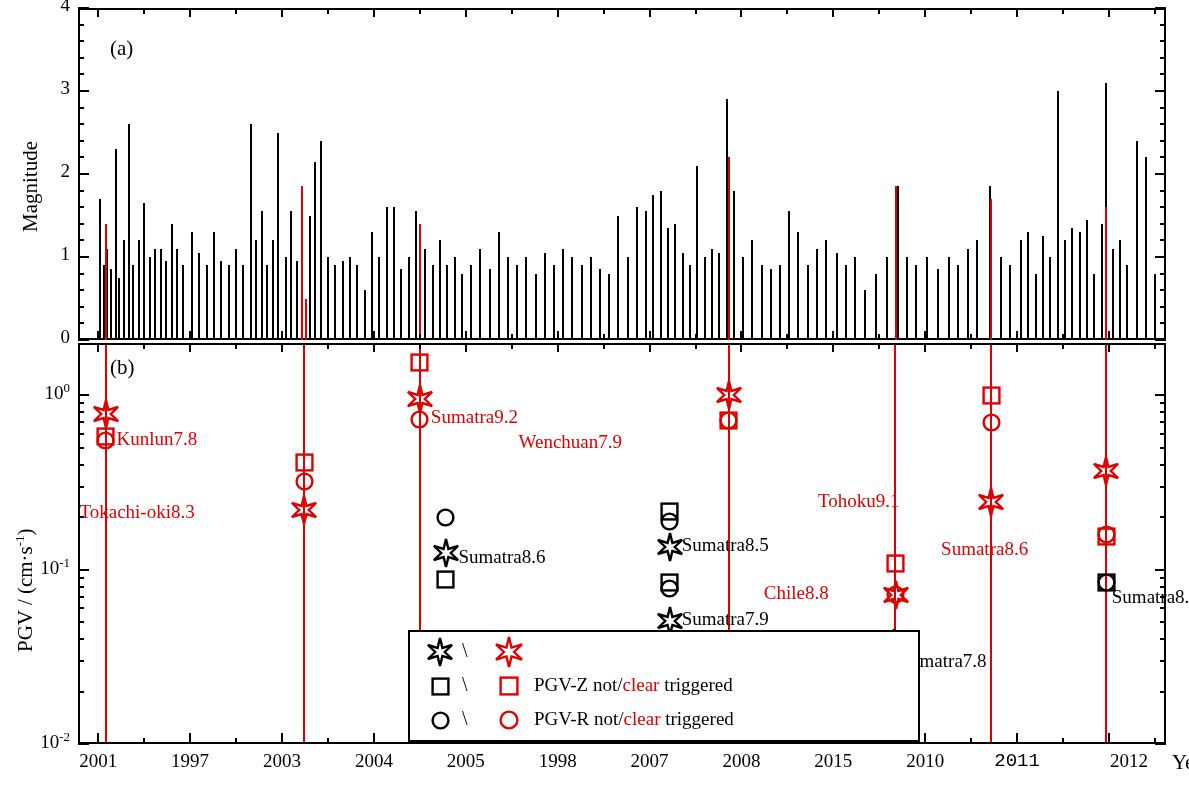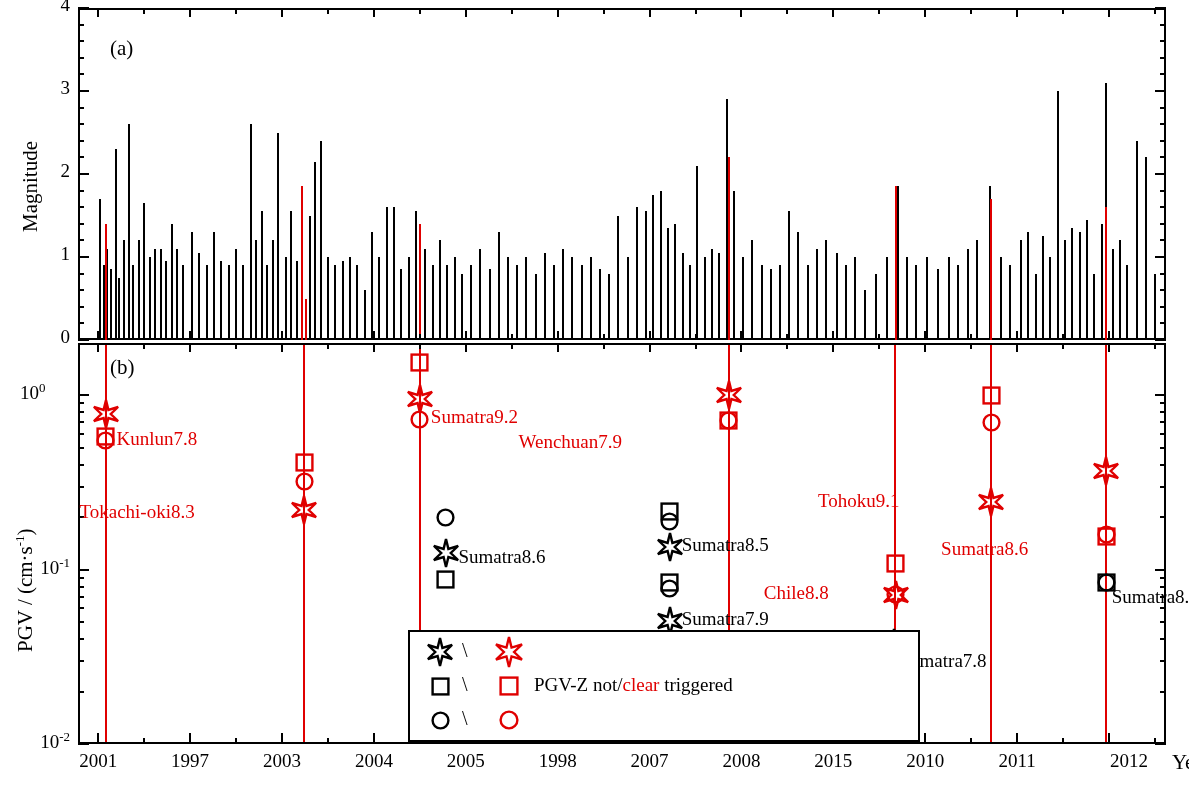--- a/index.html
+++ b/index.html
@@ -225,21 +225,21 @@
     <div class="tickmark" style="left:1160px;top:56.80000000000001px;width:6px;height:2px;"></div>
     <div class="tickmark" style="left:78px;top:40.19999999999999px;width:6px;height:2px;"></div>
     <div class="tickmark" style="left:1160px;top:40.19999999999999px;width:6px;height:2px;"></div>
     <div class="tickmark" style="left:78px;top:23.600000000000023px;width:6px;height:2px;"></div>
     <div class="tickmark" style="left:1160px;top:23.600000000000023px;width:6px;height:2px;"></div>
     <div class="tickmark" style="left:78px;top:7px;width:11px;height:2px;"></div>
     <div class="tickmark" style="left:1155px;top:7px;width:11px;height:2px;"></div>
     <div class="tick-label" style="left:38px;top:-6px;width:32px;text-align:right;">4</div>
     <div class="tickmark" style="left:78px;top:394.46043227977293px;width:11px;height:2px;"></div>
     <div class="tickmark" style="left:1155px;top:394.46043227977293px;width:11px;height:2px;"></div>
-    <div class="tick-label" style="left:20px;top:380.46043227977293px;width:56px;text-align:left;">10<sup style="font-size:13px">0</sup></div>
+    <div class="tick-label" style="left:14px;top:380.46043227977293px;width:56px;text-align:right;">10<sup style="font-size:13px">0</sup></div>
     <div class="tickmark" style="left:78px;top:568.7302161398865px;width:11px;height:2px;"></div>
     <div class="tickmark" style="left:1155px;top:568.7302161398865px;width:11px;height:2px;"></div>
     <div class="tick-label" style="left:14px;top:554.7302161398865px;width:56px;text-align:right;">10<sup style="font-size:13px">-1</sup></div>
     <div class="tickmark" style="left:78px;top:743px;width:11px;height:2px;"></div>
     <div class="tickmark" style="left:1155px;top:743px;width:11px;height:2px;"></div>
     <div class="tick-label" style="left:14px;top:729px;width:56px;text-align:right;">10<sup style="font-size:13px">-2</sup></div>
     <div class="tickmark" style="left:78px;top:516.2697838601135px;width:6px;height:2px;"></div>
     <div class="tickmark" style="left:1160px;top:516.2697838601135px;width:6px;height:2px;"></div>
     <div class="tickmark" style="left:78px;top:485.5823982048247px;width:6px;height:2px;"></div>
     <div class="tickmark" style="left:1160px;top:485.5823982048247px;width:6px;height:2px;"></div>
@@ -358,21 +358,21 @@
     <div class="tickmark" style="left:924.2432432432516px;top:343px;width:2px;height:9px;"></div>
     <div class="tick-label" style="left:889.2432432432516px;top:750px;width:72px;">2010</div>
     <div class="tickmark" style="left:970.1891891891979px;top:738px;width:2px;height:6px;"></div>
     <div class="tickmark" style="left:970.1891891891979px;top:343px;width:2px;height:6px;"></div>
     <div class="tickmark" style="left:970.1891891891979px;top:8px;width:2px;height:6px;"></div>
     <div class="tickmark" style="left:970.1891891891979px;top:334px;width:2px;height:6px;"></div>
     <div class="tickmark" style="left:1016.1351351351442px;top:733px;width:2px;height:11px;"></div>
     <div class="tickmark" style="left:1016.1351351351442px;top:8px;width:2px;height:9px;"></div>
     <div class="tickmark" style="left:1016.1351351351442px;top:331px;width:2px;height:9px;"></div>
     <div class="tickmark" style="left:1016.1351351351442px;top:343px;width:2px;height:9px;"></div>
-    <div class="tick-label" style="left:981.1351351351442px;top:750px;width:72px;">2011</div>
+    <div class="tick-label" style="left:981.1351351351442px;top:750px;width:72px;font-family:Liberation Mono, monospace;">2011</div>
     <div class="tickmark" style="left:1062.0810810810904px;top:738px;width:2px;height:6px;"></div>
     <div class="tickmark" style="left:1062.0810810810904px;top:343px;width:2px;height:6px;"></div>
     <div class="tickmark" style="left:1062.0810810810904px;top:8px;width:2px;height:6px;"></div>
     <div class="tickmark" style="left:1062.0810810810904px;top:334px;width:2px;height:6px;"></div>
     <div class="tickmark" style="left:1108.0270270270366px;top:733px;width:2px;height:11px;"></div>
     <div class="tickmark" style="left:1108.0270270270366px;top:8px;width:2px;height:9px;"></div>
     <div class="tickmark" style="left:1108.0270270270366px;top:331px;width:2px;height:9px;"></div>
     <div class="tickmark" style="left:1108.0270270270366px;top:343px;width:2px;height:9px;"></div>
     <div class="tick-label" style="left:1093px;top:750px;width:72px;">2012</div>
     <div class="tickmark" style="left:1153.972972972983px;top:738px;width:2px;height:6px;"></div>
@@ -615,13 +615,14 @@
       <svg width="19" height="19">
         <circle cx="9.5" cy="9.5" r="7.9" fill="none" stroke="#000000" stroke-width="2.4"></circle>
       </svg>
     </div>
     <div class="sep" style="left:462px;top:707px;">\</div>
     <div class="sym" style="left:499px;top:710px;width:20px;height:20px;">
       <svg width="20" height="20">
         <circle cx="10" cy="10" r="8.4" fill="none" stroke="#e00000" stroke-width="2.4"></circle>
       </svg>
     </div>
+    <div class="annot blk" style="left:534px;top:708px;"><span>PGV-R not/</span><span style="color:#e00000">clear</span><span> triggered</span></div>
   </div>
 
 </body></html>

